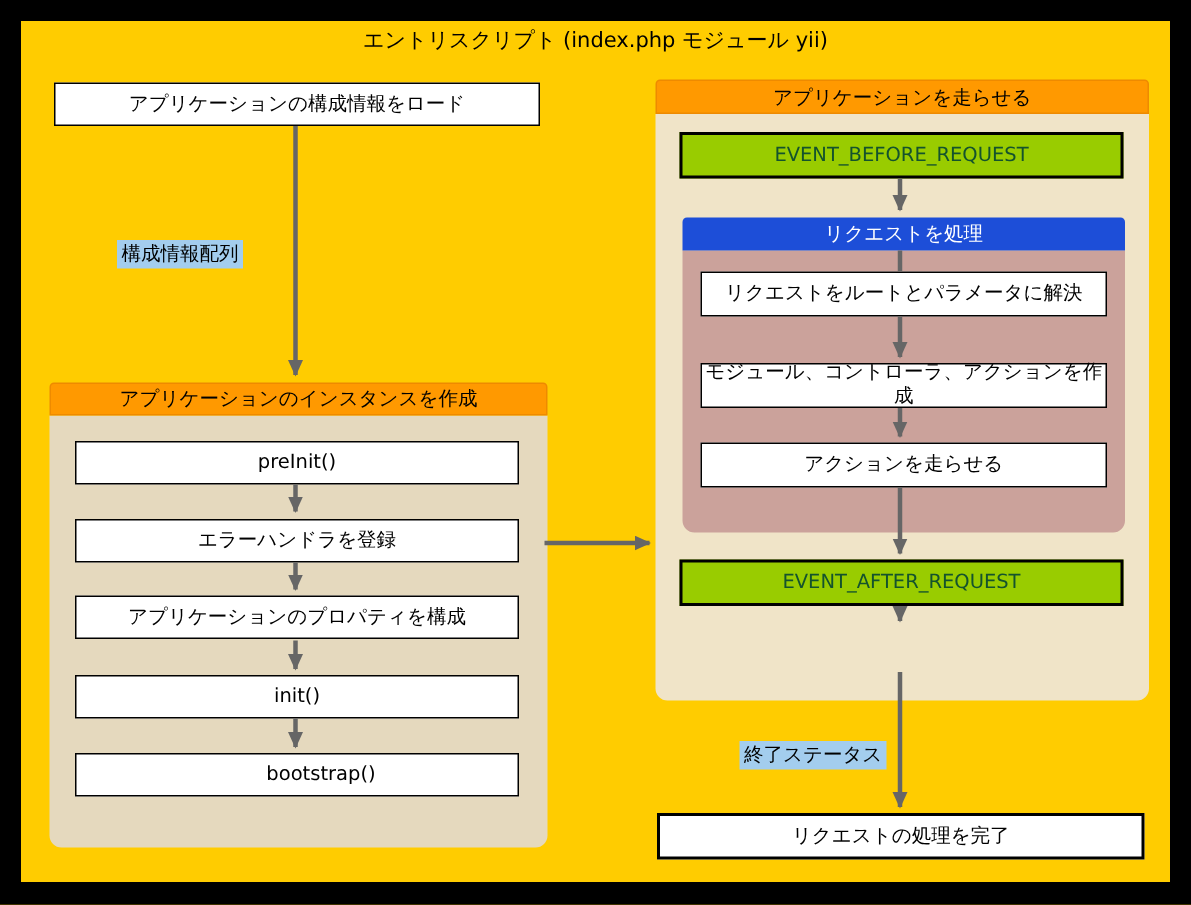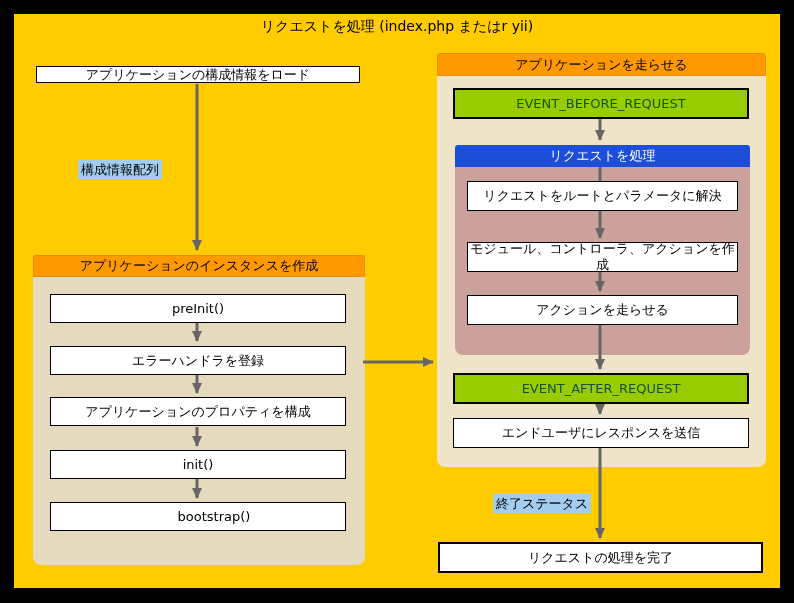--- a/index.html
+++ b/index.html
@@ -52,21 +52,21 @@
   #right-panel { left:437px; top:53px;  width:329px; height:414px; }
   #right-panel .panel-body { top:23px; height:391px; background:#F0E4C8; border-radius:0 0 8px 8px; }
 
   #request-panel { left:455px; top:145px; width:295px; height:210px; }
   #request-panel .panel-header {
     background:#1d4ed8; color:#FFFFFF; height:22px; border-radius:3px 3px 0 0;
   }
   #request-panel .panel-body { top:22px; height:188px; background:#CBA29B; border-radius:0 0 8px 8px; }
 
   
-  #node-load     { left:36px;  top:66px;  width:324px; height:17px; }
+  #node-load     { left:36px;  top:55px;  width:324px; height:29px; }
   #step-0        { left:50px;  top:294px; width:296px; height:29px; }
   #step-1        { left:50px;  top:346px; width:296px; height:29px; }
   #step-2        { left:50px;  top:397px; width:296px; height:29px; }
   #step-3        { left:50px;  top:450px; width:296px; height:29px; }
   #step-4        { left:50px;  top:502px; width:296px; height:29px;padding-left:32px; }
   #event-before  { left:453px; top:88px;  width:296px; height:31px; }
   #rstep-0       { left:467px; top:181px; width:271px; height:30px; }
   #rstep-1       { left:467px; top:242px; width:271px; height:30px; }
   #rstep-2       { left:467px; top:295px; width:271px; height:30px; }
   #event-after   { left:453px; top:373px; width:296px; height:31px; }
@@ -82,21 +82,21 @@
   #note-exit   { left:493px; top:494px; }
 
   .arrows { position:absolute; left:0; top:0; pointer-events:none; }
 </style>
 </head>
 <body>
 
 <div class="canvas">
   <div class="gold"></div>
 
-  <div class="title">リクエストを処理 (index.php またはr yii)</div>
+  <div class="title">エントリスクリプト (index.php モジュール yii)</div>
 
   <div class="node" id="node-load">アプリケーションの構成情報をロード</div>
 
   <div class="note" id="note-config">構成情報配列</div>
 
   <div class="panel" id="left-panel">
     <div class="panel-body"></div>
     <div class="panel-header orange-header">アプリケーションのインスタンスを作成</div>
   </div>
   <div class="node" id="step-0">preInit()</div>
@@ -113,21 +113,20 @@
 
   <div class="panel" id="request-panel">
     <div class="panel-body"></div>
     <div class="panel-header">リクエストを処理</div>
   </div>
   <div class="node" id="rstep-0">リクエストをルートとパラメータに解決</div>
   <div class="node" id="rstep-1">モジュール、コントローラ、アクションを作成</div>
   <div class="node" id="rstep-2">アクションを走らせる</div>
 
   <div class="green-box" id="event-after">EVENT_AFTER_REQUEST</div>
-  <div class="node" id="node-send">エンドユーザにレスポンスを送信</div>
 
   <div class="note" id="note-exit">終了ステータス</div>
 
   <div class="node thick" id="node-finish">リクエストの処理を完了</div>
 
   <svg class="arrows" width="794" height="603">
     <defs>
       <marker id="ah" markerUnits="userSpaceOnUse" markerWidth="12" markerHeight="12" refX="10" refY="5" orient="auto">
         <path d="M0,0 L11,5 L0,10 Z" fill="#666666"></path>
       </marker>

